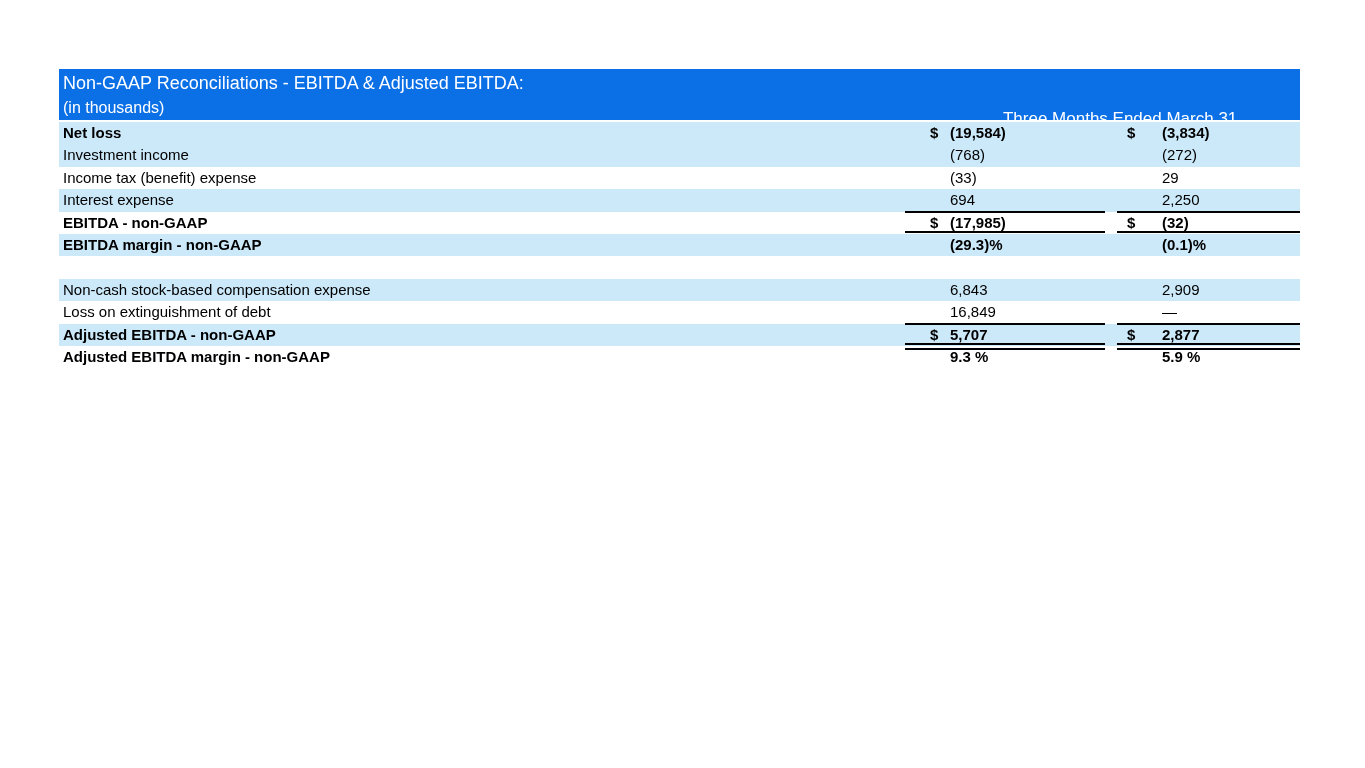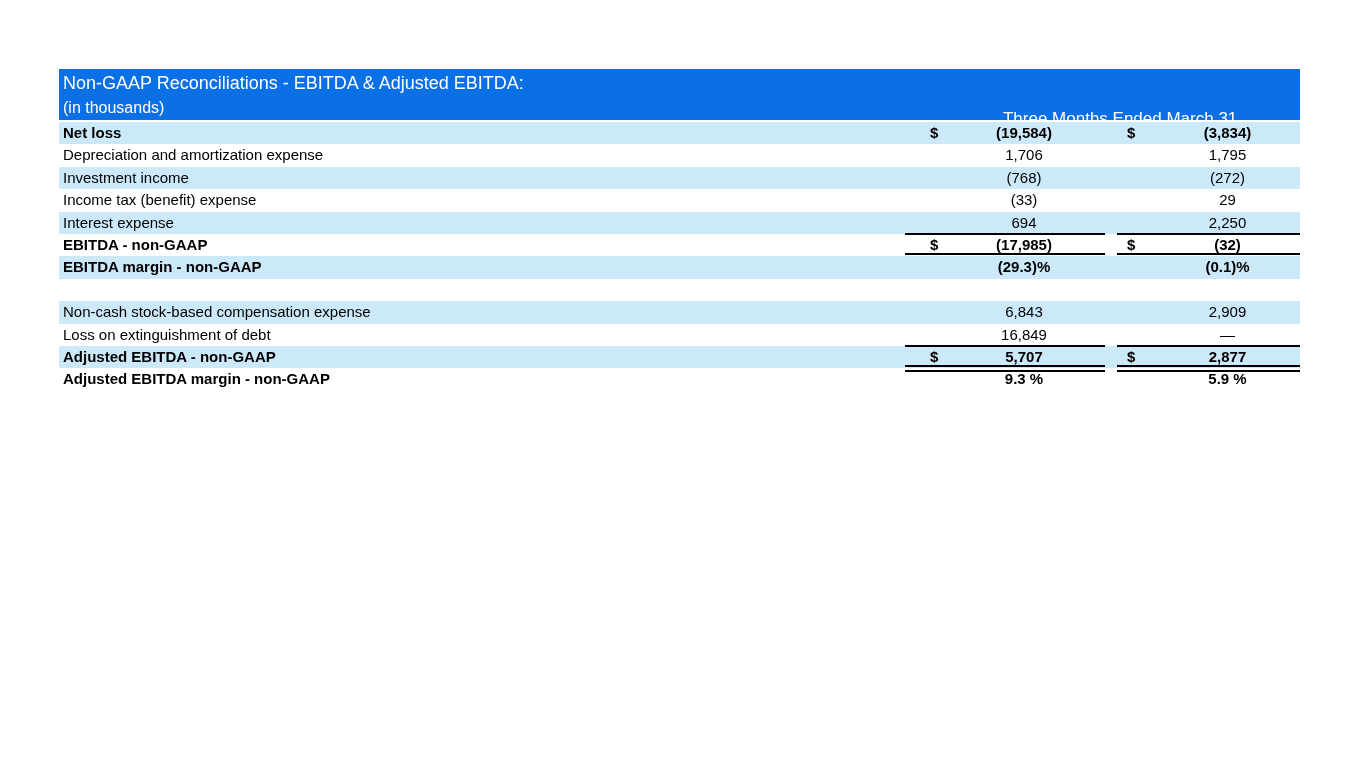--- a/index.html
+++ b/index.html
@@ -24,21 +24,21 @@
 
   
   .trow { position: relative; display: flex; height: 22.4px; line-height: 22.4px; font-size: 15px; }
   .trow.stripe { background: var(--stripe-bg); }
   .trow.bold { font-weight: bold; }
   .c-label { width: 846px; padding-left: 4px; box-sizing: border-box; white-space: nowrap; overflow: hidden; }
   .grp { display: flex; }
   .c-dollar { width: 45px; box-sizing: border-box; }
   .g1 .c-dollar { padding-left: 25px; }
   .g2 .c-dollar { padding-left: 10px; }
-  .c-val { text-align: center; padding-right: 7px; box-sizing: border-box; white-space: nowrap; }
+  .c-val { text-align: left; padding-right: 7px; box-sizing: border-box; white-space: nowrap; }
   .g1 .c-val { width: 155px; }
   .g2 .c-val { width: 138px; }
   .c-gap { width: 12px; }
 
   
   .rline { position: absolute; height: 2px; background: #000; top: -1px; }
   .seg1 { left: 846px; width: 200px; }
   .seg2 { left: 1058px; width: 183px; }
   .dbl { position: absolute; height: 7px; box-sizing: border-box; bottom: -4px;
          border-top: 2px solid #000; border-bottom: 2px solid #000; }
@@ -76,32 +76,20 @@
           <div class="grp g1">
             <div class="c-dollar">$</div>
             <div class="c-val">(19,584)</div>
           </div>
           <div class="c-gap"></div>
           <div class="grp g2">
             <div class="c-dollar">$</div>
             <div class="c-val">(3,834)</div>
           </div>
         </div>
-        <div class="trow">
-          <div class="c-label">Depreciation and amortization expense</div>
-          <div class="grp g1">
-            <div class="c-dollar"></div>
-            <div class="c-val">1,706</div>
-          </div>
-          <div class="c-gap"></div>
-          <div class="grp g2">
-            <div class="c-dollar"></div>
-            <div class="c-val">1,795</div>
-          </div>
-        </div>
         <div class="trow stripe">
           <div class="c-label">Investment income</div>
           <div class="grp g1">
             <div class="c-dollar"></div>
             <div class="c-val">(768)</div>
           </div>
           <div class="c-gap"></div>
           <div class="grp g2">
             <div class="c-dollar"></div>
             <div class="c-val">(272)</div>

